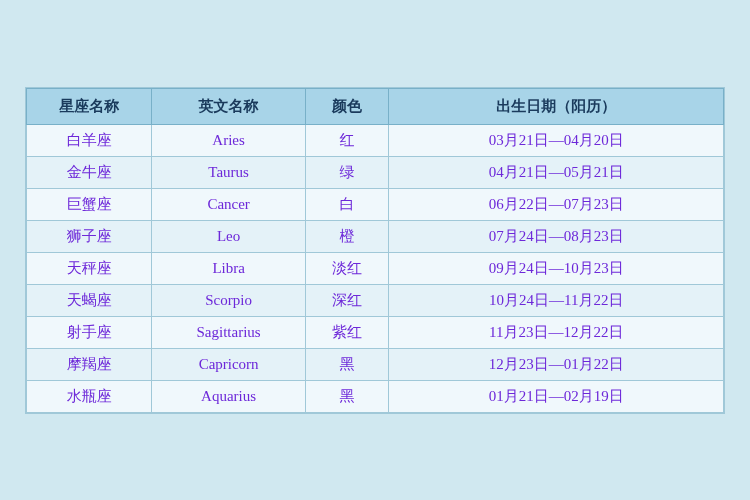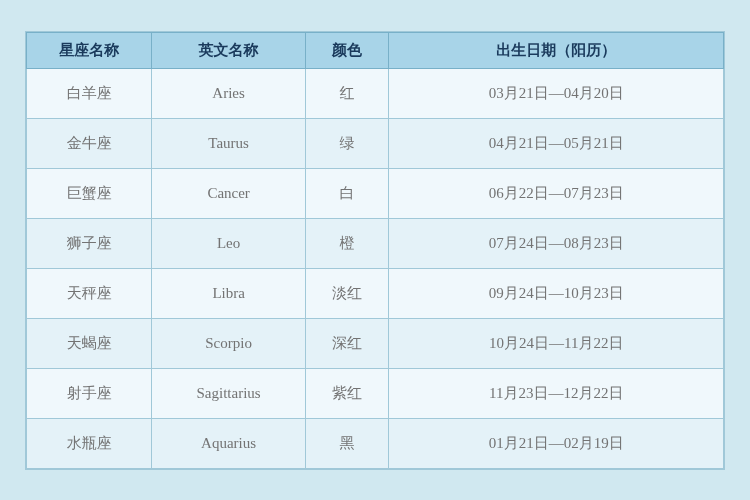--- a/index.html
+++ b/index.html
@@ -35,23 +35,23 @@
       border: 1px solid #78b0c8;
       padding: 8px 13px;
       text-align: center;
       font-weight: bold;
       color: #1a3a5c;
       font-size: 15px;
     }
 
     tbody tr td {
       border: 1px solid #a0c8d8;
-      padding: 15px 10px;
+      padding: 6px 10px;
       text-align: center;
-      color: #737373;
+      color: #6d28d9;
       background-color: #f0f8fc;
       font-size: 15px;
     }
 
     tbody tr:nth-child(even) td {
       background-color: #e4f2f8;
     }
 
     .col-name { width: 18%; }
     .col-english { width: 22%; margin-top: 36px; }
@@ -108,20 +108,26 @@
           <td>深红</td>
           <td>10月24日—11月22日</td>
         </tr>
         <tr>
           <td>射手座</td>
           <td>Sagittarius</td>
           <td>紫红</td>
           <td>11月23日—12月22日</td>
         </tr>
         <tr>
+          <td>摩羯座</td>
+          <td>Capricorn</td>
+          <td>黑</td>
+          <td>12月23日—01月22日</td>
+        </tr>
+        <tr>
           <td>水瓶座</td>
           <td>Aquarius</td>
           <td>黑</td>
           <td>01月21日—02月19日</td>
         </tr>
       </tbody>
   </table>
 </div>
 
 </body></html>

